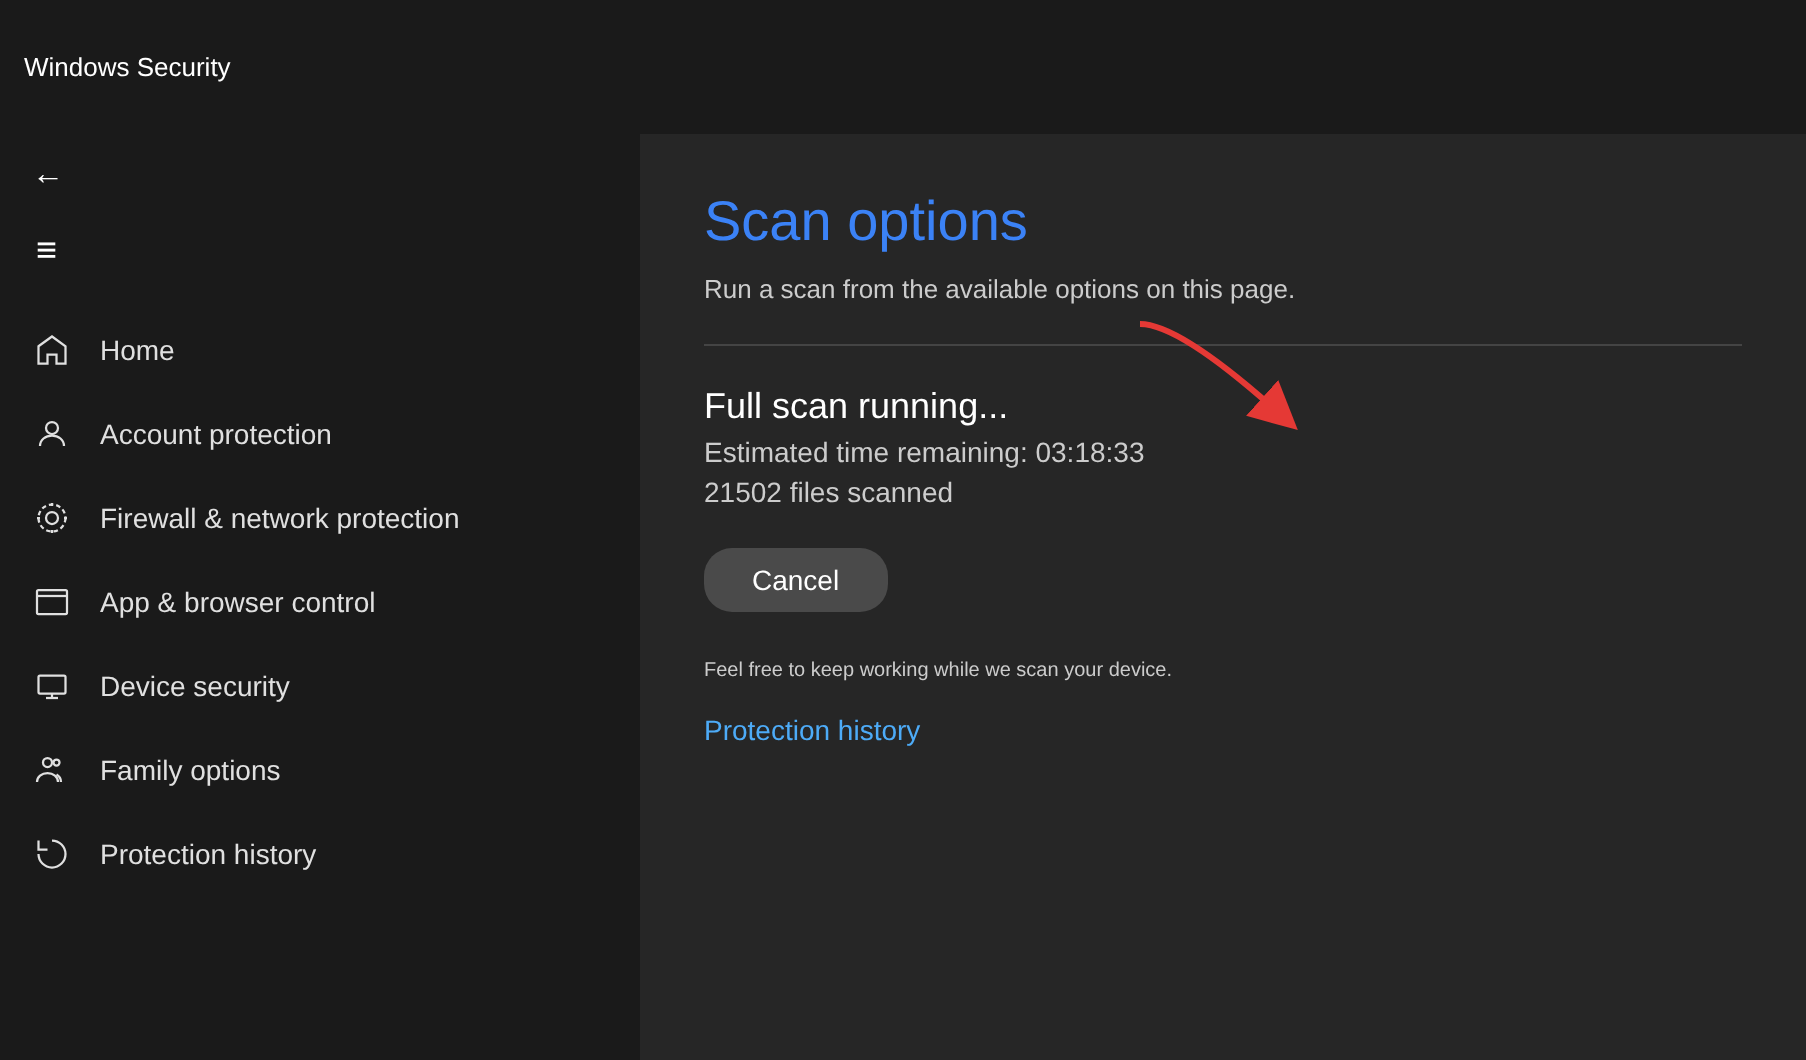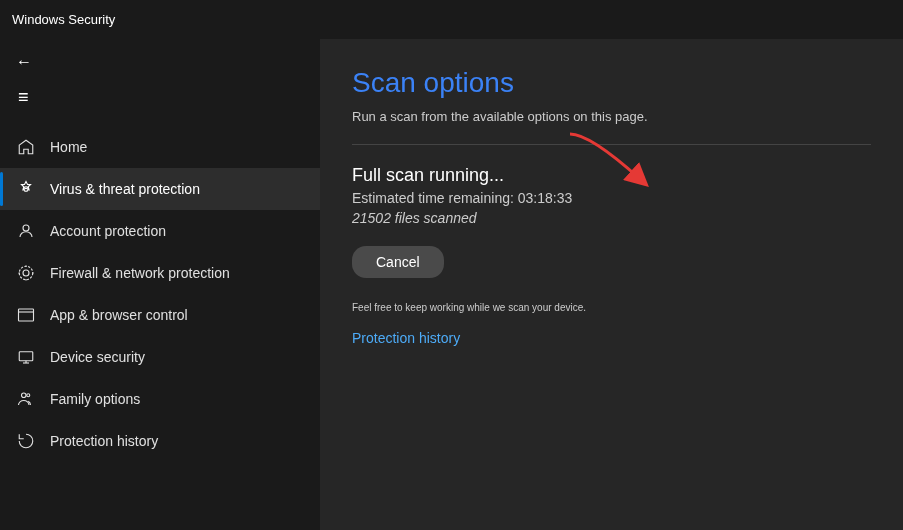--- a/index.html
+++ b/index.html
@@ -11,21 +11,21 @@
       font-family: 'Segoe UI', Arial, sans-serif;
       color: #ffffff;
       overflow: hidden;
       display: flex;
       flex-direction: column;
     }
 
     
     .title-bar {
       background: #1a1a1a;
-      padding: 12px 12px;
+      padding: 26px 12px;
       font-size: 13px;
       color: #ffffff;
       border-bottom: none;
       flex-shrink: 0;
     }
 
     
     .main-layout {
       display: flex;
       flex: 1;
@@ -160,21 +160,20 @@
     .scan-time {
       font-size: 14px;
       color: #cccccc;
       margin-bottom: 4px;
     }
 
     .scan-files {
       font-size: 14px;
       color: #cccccc;
       margin-bottom: 20px;
-      font-style: italic;
     }
 
     
     .cancel-btn {
       background: #4a4a4a;
       color: #ffffff;
       border: none;
       padding: 8px 24px;
       font-size: 14px;
       cursor: pointer;
@@ -224,29 +223,20 @@
 
       <li class="nav-item">
         <span class="nav-icon">
           <svg width="18" height="18" viewBox="0 0 24 24" fill="none" stroke="currentColor" stroke-width="1.5">
             <path d="M3 9.5L12 3l9 6.5V21H15v-6H9v6H3V9.5z"></path>
           </svg>
         </span>
         <span class="nav-label">Home</span>
       </li>
 
-      <li class="nav-item active">
-        <span class="nav-icon">
-          <svg width="18" height="18" viewBox="0 0 24 24" fill="none" stroke="currentColor" stroke-width="1.5">
-            <path d="M12 2l2 4h4l-3 3 1 4-4-2-4 2 1-4-3-3h4z"></path>
-            <circle cx="12" cy="12" r="3"></circle>
-          </svg>
-        </span>
-        <span class="nav-label">Virus &amp; threat protection</span>
-      </li>
 
       <li class="nav-item">
         <span class="nav-icon">
           <svg width="18" height="18" viewBox="0 0 24 24" fill="none" stroke="currentColor" stroke-width="1.5">
             <circle cx="12" cy="8" r="4"></circle>
             <path d="M4 20c0-4 3.6-7 8-7s8 3 8 7"></path>
           </svg>
         </span>
         <span class="nav-label">Account protection</span>
       </li>

